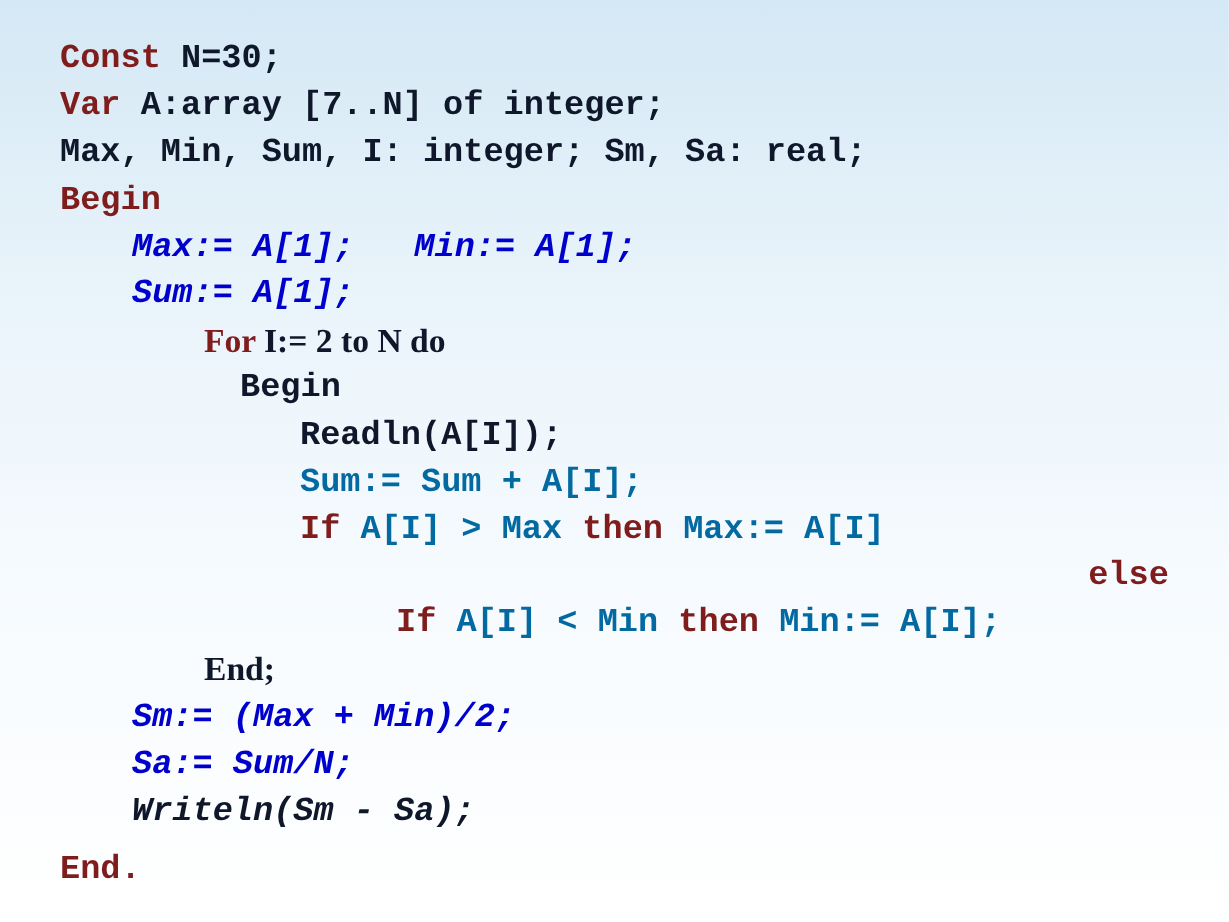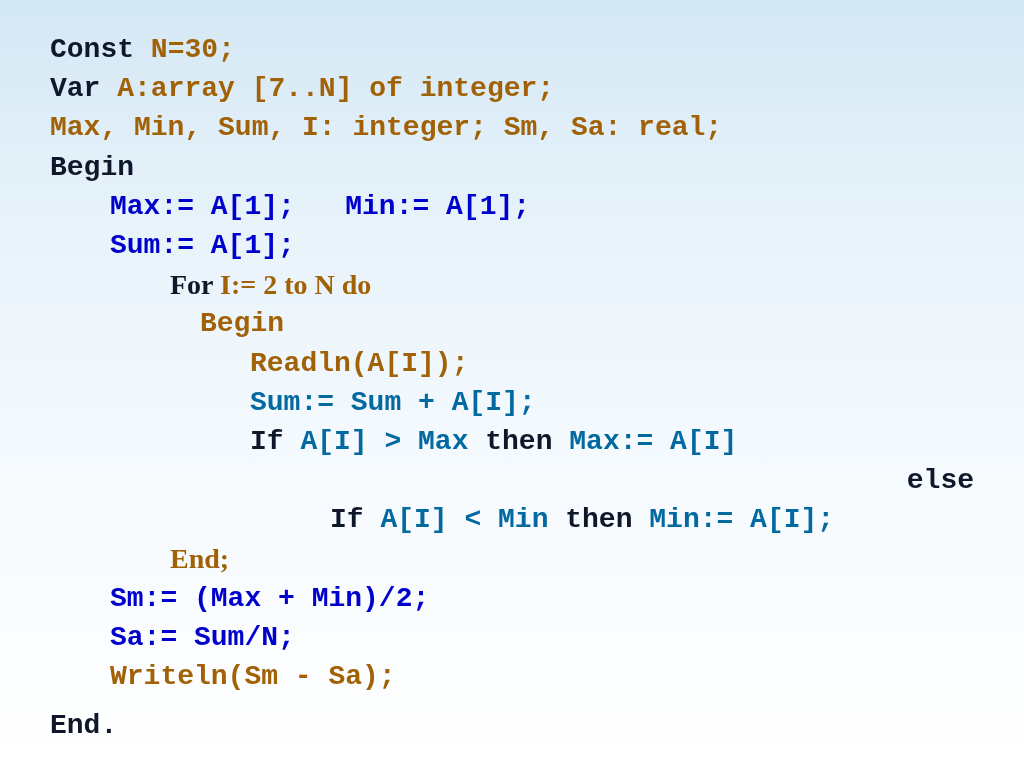--- a/index.html
+++ b/index.html
@@ -14,25 +14,25 @@
       font-family: 'Courier New', Courier, monospace;
       font-weight: bold;
       font-size: 28px;
       padding: 30px 50px;
       line-height: 1.4;
       overflow: hidden;
     }
     .code-line {
       white-space: pre;
     }
-    .kw-red { color: #0f172a; }
+    .kw-red { color: #7f1d1d; }
     .kw-blue { color: #0000cd; }
     .kw-green { color: #0369a1; }
-    .kw-black { color: #a16207; }
-    .indent1 { padding-left: 60px; }
+    .kw-black { color: #0f172a; }
+    .indent1 { padding-left: 60px; font-style: italic; }
     .indent2 { padding-left: 120px; font-family: Liberation Serif, serif; }
     .indent3 { padding-left: 150px; }
     .indent4 { padding-left: 200px; }
     .indent5 { padding-left: 240px; text-align: right; }
     .indent6 { padding-left: 280px; }
   </style>
 </head>
 <body>
 
 <div class="code-line"><span class="kw-red">Const </span><span class="kw-black">N=30;</span></div>

